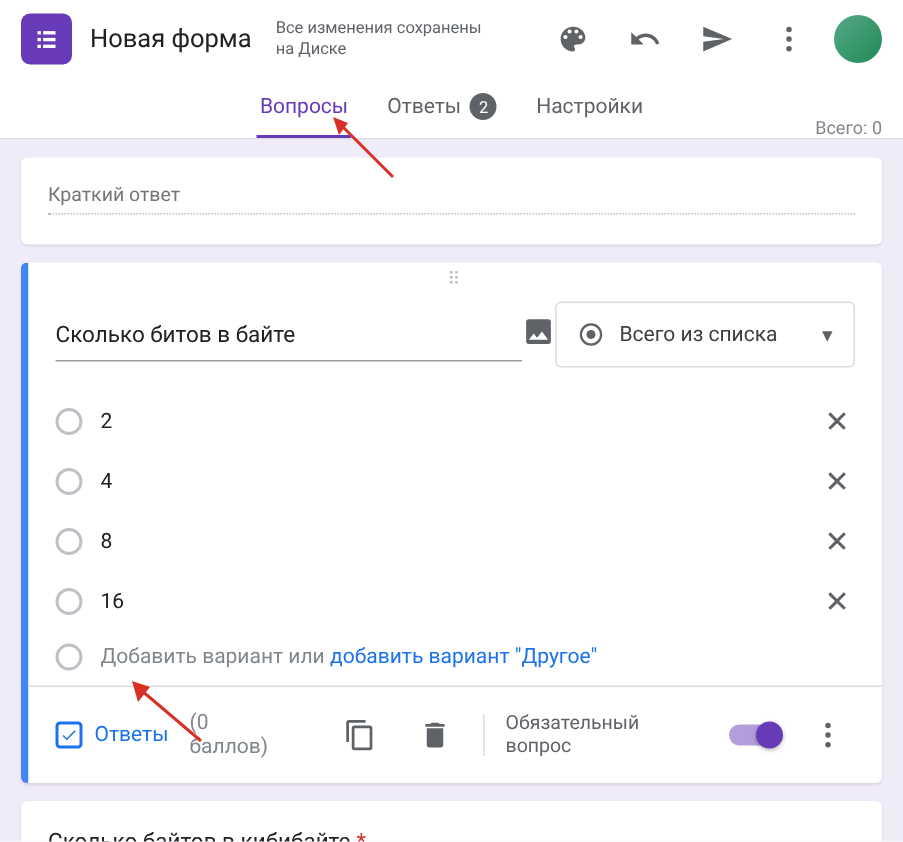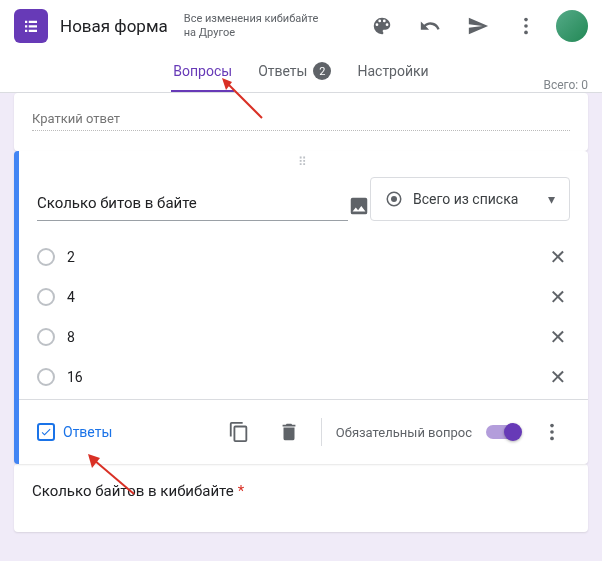--- a/index.html
+++ b/index.html
@@ -14,26 +14,26 @@
 .ibtn{width:36px;height:36px;border-radius:50%;display:flex;align-items:center;justify-content:center;cursor:pointer;color:#5f6368}
 .ibtn svg{width:22px;height:22px;fill:currentColor}
 .avatar{width:32px;height:32px;border-radius:50%;background:linear-gradient(135deg,#5a8 0%,#285 100%)}
 .tabs{display:flex;align-items:flex-end;padding:0 14px;position:relative}
 .tabs-c{display:flex;gap:22px;margin:0 auto}
 .tab{font-size:14px;color:#5f6368;padding:10px 2px;cursor:pointer;display:flex;align-items:center;gap:6px;border-bottom:2px solid transparent}
 .tab.act{color:#673ab7;border-bottom-color:#673ab7}
 .badge{background:#5f6368;color:#fff;border-radius:50%;width:18px;height:18px;font-size:11px;display:flex;align-items:center;justify-content:center}
 .total{position:absolute;right:14px;font-size:12px;color:#80868b}
 .content{padding:0 14px}
-.card{background:#fff;border-radius:4px;box-shadow:0 1px 2px rgba(0,0,0,.1)}
+.card{background:#fff;border-radius:4px;margin-top:12px;box-shadow:0 1px 2px rgba(0,0,0,.1)}
 .desc{padding:14px 18px 20px}
 .desc-in{width:100%;border:none;border-bottom:1px dotted #bbb;font-size:13px;color:#80868b;padding:4px 0;outline:none}
 .qcard{border-left:5px solid #4285f4;position:relative}
 .drag{text-align:center;padding:4px 0;color:#bdc1c6;font-size:12px;letter-spacing:2px}
-.qrow{display:flex;padding:4px 18px 10px;align-items:flex-end}
+.qrow{display:flex;padding:4px 18px 10px;align-items:center}
 .qin{flex:1;border:none;border-bottom:1px solid #9aa0a6;font-size:15px;padding:8px 0;outline:none;color:#202124}
 .img-btn{color:#5f6368;cursor:pointer}
 .qtype{flex:0 0 200px;border:1px solid #dadce0;border-radius:4px;padding:12px 14px;display:flex;align-items:center;gap:10px;cursor:pointer;font-size:14px;color:#3c4043}
 .qtype .chev{margin-left:auto;color:#5f6368}
 .opts{padding:6px 18px 2px}
 .opt{display:flex;align-items:center;padding:8px 0;gap:12px}
 .rad{width:18px;height:18px;border:2px solid #bdc1c6;border-radius:50%;flex-shrink:0}
 .opt-txt{flex:1;font-size:14px;color:#202124}
 .opt-x{color:#5f6368;cursor:pointer;font-size:20px;width:24px;text-align:center}
 .add-opt{font-size:14px;color:#80868b}
@@ -61,21 +61,21 @@
         <svg width="18" height="18" viewBox="0 0 24 24">
           <rect x="4" y="5" width="3" height="3"></rect>
           <rect x="9" y="5" width="11" height="3"></rect>
           <rect x="4" y="11" width="3" height="3"></rect>
           <rect x="9" y="11" width="11" height="3"></rect>
           <rect x="4" y="17" width="3" height="3"></rect>
           <rect x="9" y="17" width="11" height="3"></rect>
         </svg>
       </div>
     <div class="title">Новая форма</div>
-    <div class="save"><span>Все изменения кибибайте</span><br><span>на Другое</span></div>
+    <div class="save"><span>Все изменения сохранены</span><br><span>на Диске</span></div>
     <div class="sp"></div>
     <div class="ibtn">
         <svg viewBox="0 0 24 24">
           <path d="M12 3a9 9 0 000 18c.83 0 1.5-.67 1.5-1.5 0-.39-.15-.74-.39-1.01-.23-.26-.38-.61-.38-.99 0-.83.67-1.5 1.5-1.5H16a5 5 0 005-5c0-4.42-4.03-8-9-8zM6.5 12a1.5 1.5 0 110-3 1.5 1.5 0 010 3zm3-4a1.5 1.5 0 110-3 1.5 1.5 0 010 3zm5 0a1.5 1.5 0 110-3 1.5 1.5 0 010 3zm3 4a1.5 1.5 0 110-3 1.5 1.5 0 010 3z"></path>
         </svg>
       </div>
     <div class="ibtn">
         <svg viewBox="0 0 24 24">
           <path d="M12.5 8c-2.65 0-5.05.99-6.9 2.6L2 7v9h9l-3.62-3.62c1.39-1.16 3.16-1.88 5.12-1.88 3.54 0 6.55 2.31 7.6 5.5l2.37-.78C21.08 11.03 17.15 8 12.5 8z"></path>
         </svg>
@@ -142,30 +142,35 @@
       <div class="opt">
           <div class="rad"></div>
           <div class="opt-txt">8</div>
           <div class="opt-x">✕</div>
         </div>
       <div class="opt">
           <div class="rad"></div>
           <div class="opt-txt">16</div>
           <div class="opt-x">✕</div>
         </div>
+      <div class="opt">
+          <div class="rad"></div>
+          <div class="opt-txt"><span class="add-opt">Добавить вариант</span> <span class="add-opt">или</span> <span class="add-other">добавить вариант "Другое"</span></div>
+        </div>
     </div>
     <div class="qfoot">
       <div class="ans-btn">
         <div class="chk">
             <svg viewBox="0 0 24 24">
               <path d="M9 16.17L4.83 12l-1.42 1.41L9 19 21 7l-1.41-1.41z"></path>
             </svg>
           </div>
         <span>Ответы</span>
       </div>
+      <div class="pts">(0 баллов)</div>
       <div class="sp"></div>
       <div class="ibtn">
           <svg viewBox="0 0 24 24">
             <path d="M16 1H4a2 2 0 00-2 2v14h2V3h12V1zm3 4H8a2 2 0 00-2 2v14a2 2 0 002 2h11a2 2 0 002-2V7a2 2 0 00-2-2zm0 16H8V7h11v14z"></path>
           </svg>
         </div>
       <div class="ibtn">
           <svg viewBox="0 0 24 24">
             <path d="M6 19a2 2 0 002 2h8a2 2 0 002-2V7H6v12zM19 4h-3.5l-1-1h-5l-1 1H5v2h14V4z"></path>
           </svg>

